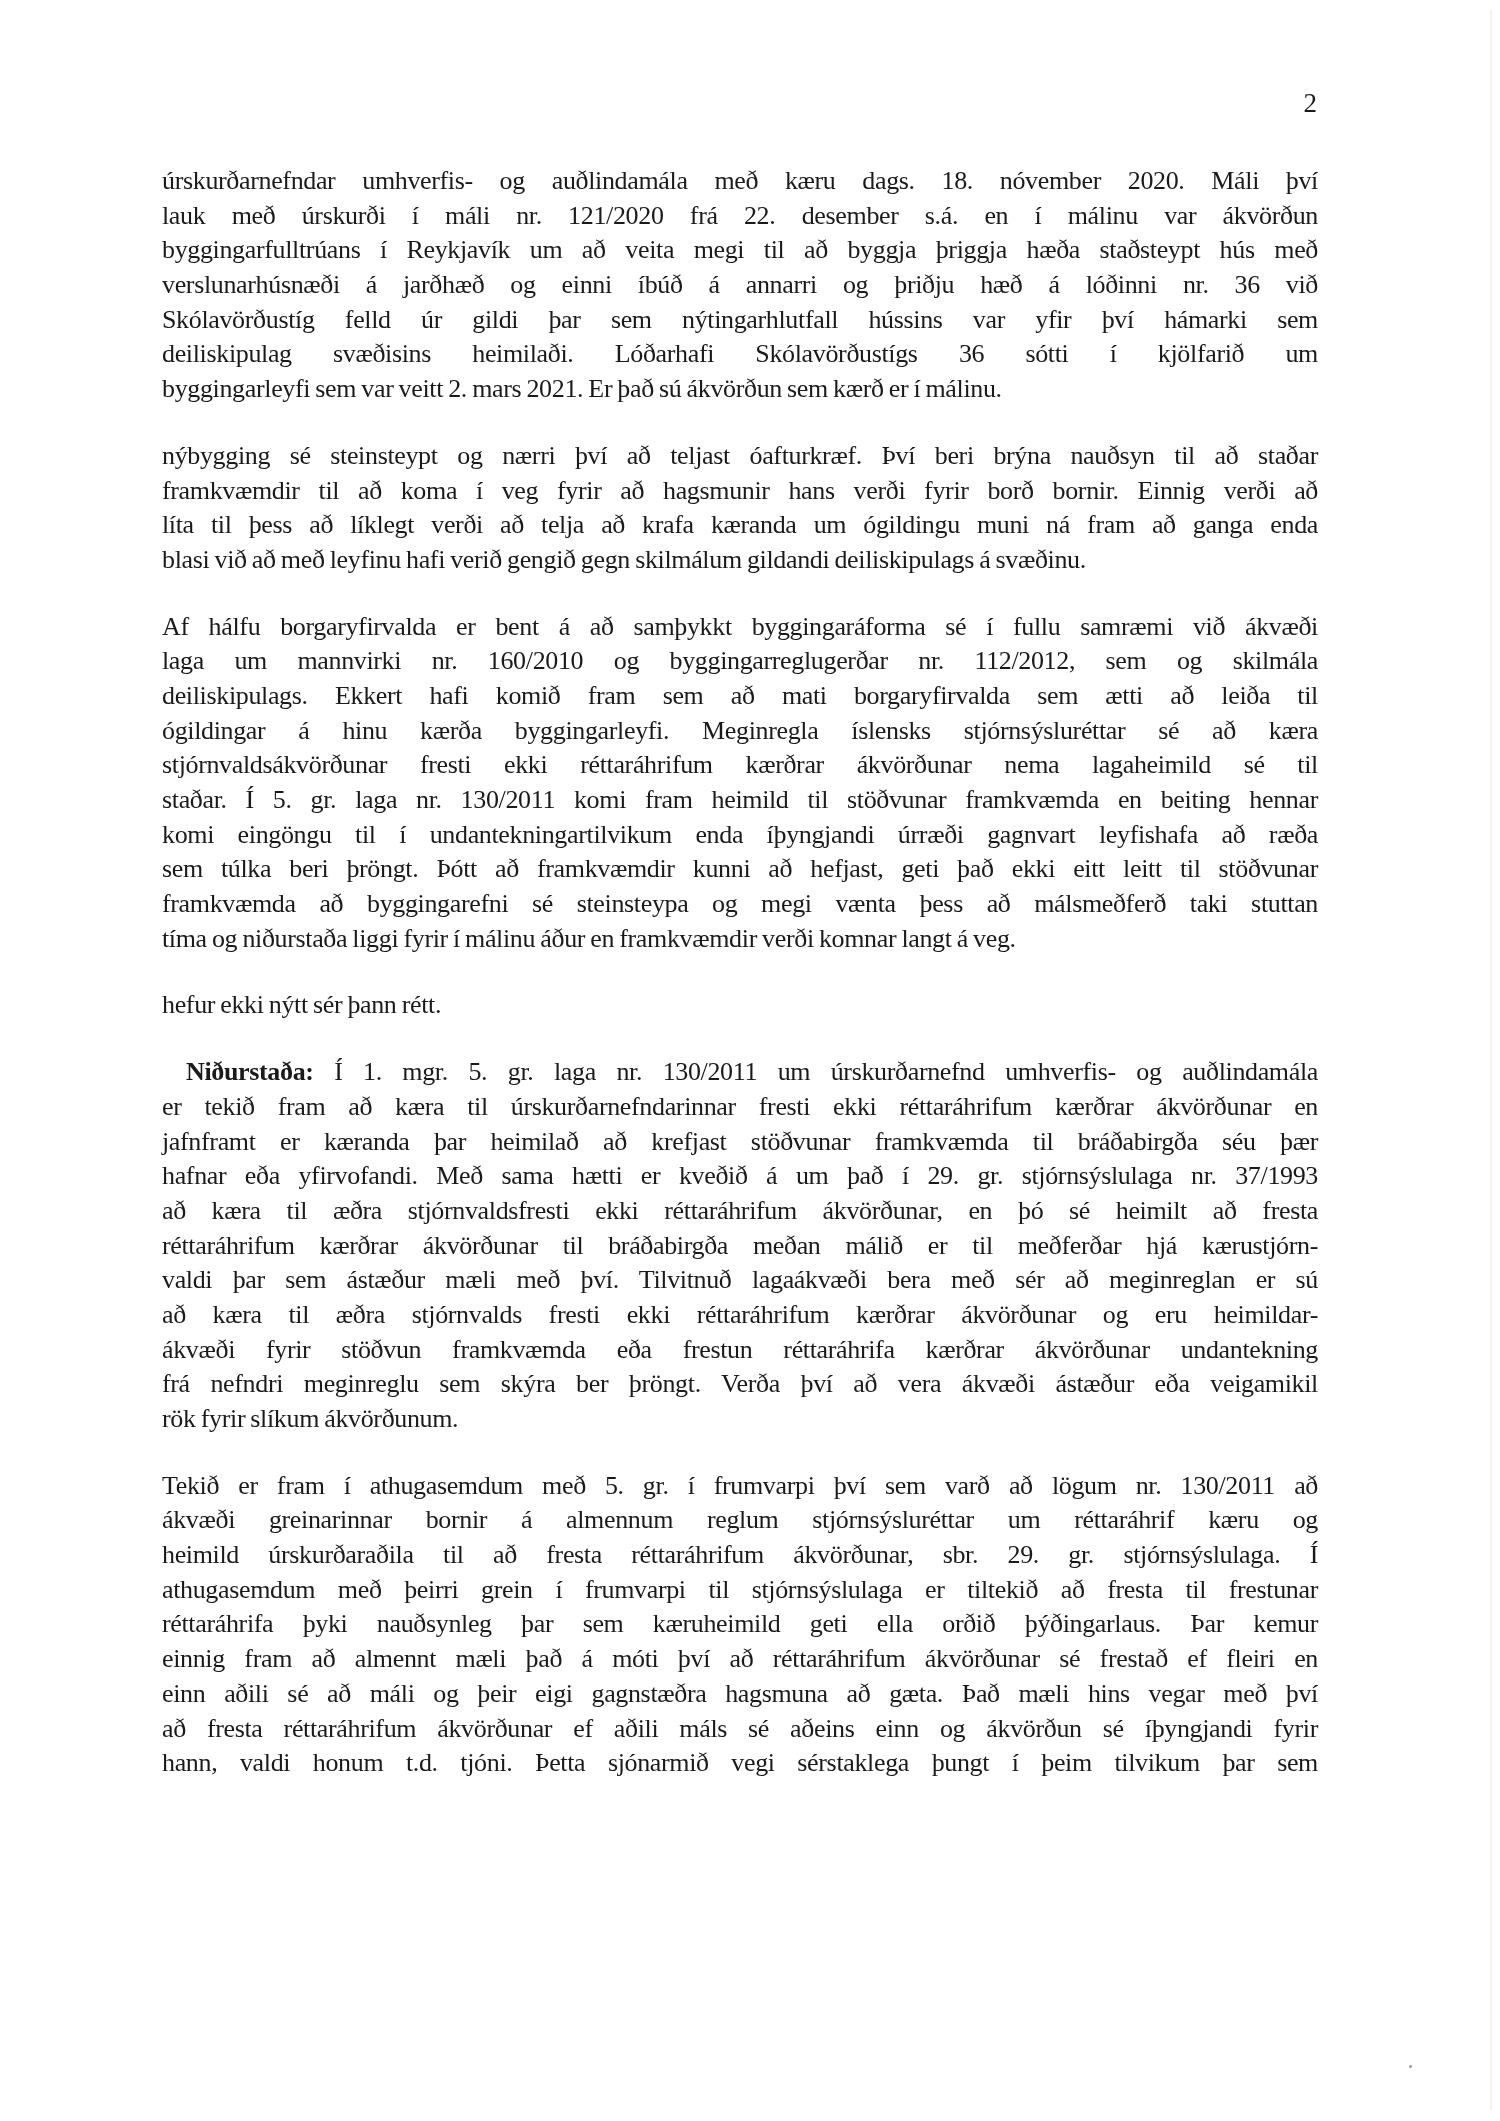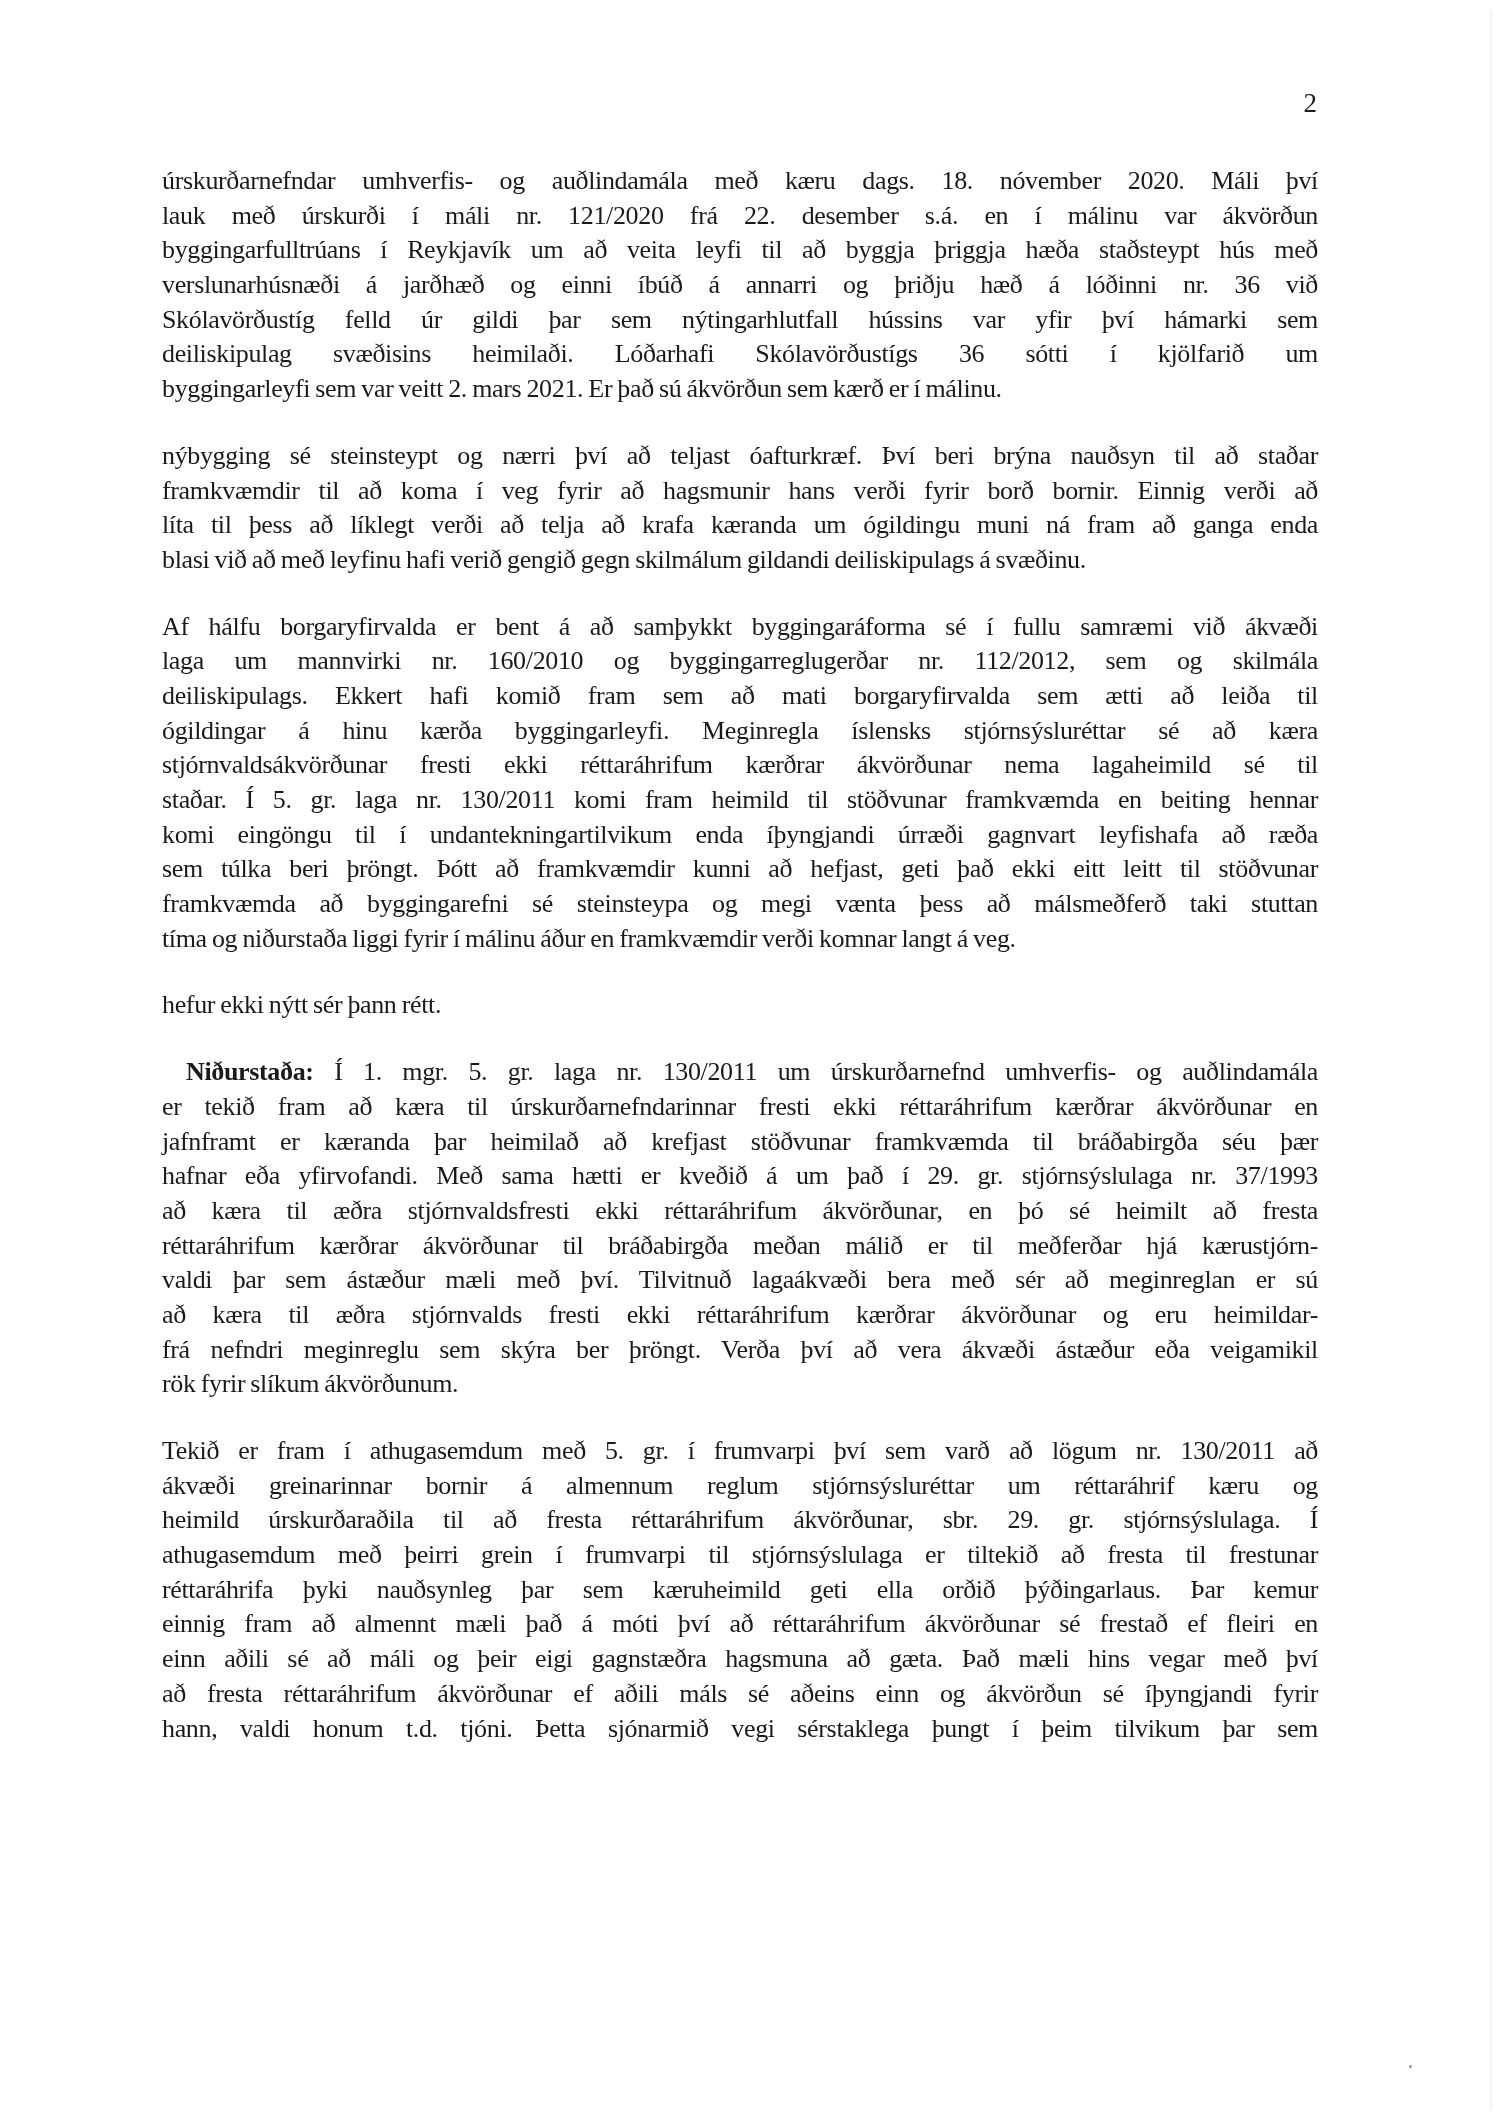--- a/index.html
+++ b/index.html
@@ -74,21 +74,21 @@
 <body>
 
 <div class="scan-edge"></div>
 
 <div class="page-number">2</div>
 
 <div class="body-text" id="body-text">
     <div class="para">
       <span class="line">úrskurðarnefndar umhverfis- og auðlindamála með kæru dags. 18. nóvember 2020. Máli því</span>
       <span class="line">lauk með úrskurði í máli nr. 121/2020 frá 22. desember s.á. en í málinu var ákvörðun</span>
-      <span class="line">byggingarfulltrúans í Reykjavík um að veita leyfi til að byggja þriggja hæða staðsteypt hús með</span>
+      <span class="line">byggingarfulltrúans í Reykjavík um að veita megi til að byggja þriggja hæða staðsteypt hús með</span>
       <span class="line">verslunarhúsnæði á jarðhæð og einni íbúð á annarri og þriðju hæð á lóðinni nr. 36 við</span>
       <span class="line">Skólavörðustíg felld úr gildi þar sem nýtingarhlutfall hússins var yfir því hámarki sem</span>
       <span class="line">deiliskipulag svæðisins heimilaði. Lóðarhafi Skólavörðustígs 36 sótti í kjölfarið um</span>
       <span class="line last">byggingarleyfi sem var veitt 2. mars 2021. Er það sú ákvörðun sem kærð er í málinu.</span>
     </div>
     <div class="para">
       <span class="line">nýbygging sé steinsteypt og nærri því að teljast óafturkræf. Því beri brýna nauðsyn til að staðar</span>
       <span class="line">framkvæmdir til að koma í veg fyrir að hagsmunir hans verði fyrir borð bornir. Einnig verði að</span>
       <span class="line">líta til þess að líklegt verði að telja að krafa kæranda um ógildingu muni ná fram að ganga enda</span>
       <span class="line last">blasi við að með leyfinu hafi verið gengið gegn skilmálum gildandi deiliskipulags á svæðinu.</span>
@@ -110,20 +110,21 @@
     </div>
     <div class="para">
       <span class="line"><span class="lead-bold">Niðurstaða:</span><span> Í 1. mgr. 5. gr. laga nr. 130/2011 um úrskurðarnefnd umhverfis- og auðlindamála</span></span>
       <span class="line">er tekið fram að kæra til úrskurðarnefndarinnar fresti ekki réttaráhrifum kærðrar ákvörðunar en</span>
       <span class="line">jafnframt er kæranda þar heimilað að krefjast stöðvunar framkvæmda til bráðabirgða séu þær</span>
       <span class="line">hafnar eða yfirvofandi. Með sama hætti er kveðið á um það í 29. gr. stjórnsýslulaga nr. 37/1993</span>
       <span class="line">að kæra til æðra stjórnvaldsfresti ekki réttaráhrifum ákvörðunar, en þó sé heimilt að fresta</span>
       <span class="line">réttaráhrifum kærðrar ákvörðunar til bráðabirgða meðan málið er til meðferðar hjá kærustjórn-</span>
       <span class="line">valdi þar sem ástæður mæli með því. Tilvitnuð lagaákvæði bera með sér að meginreglan er sú</span>
       <span class="line">að kæra til æðra stjórnvalds fresti ekki réttaráhrifum kærðrar ákvörðunar og eru heimildar-</span>
+      <span class="line">ákvæði fyrir stöðvun framkvæmda eða frestun réttaráhrifa kærðrar ákvörðunar undantekning</span>
       <span class="line">frá nefndri meginreglu sem skýra ber þröngt. Verða því að vera ákvæði ástæður eða veigamikil</span>
       <span class="line last">rök fyrir slíkum ákvörðunum.</span>
     </div>
     <div class="para">
       <span class="line">Tekið er fram í athugasemdum með 5. gr. í frumvarpi því sem varð að lögum nr. 130/2011 að</span>
       <span class="line">ákvæði greinarinnar bornir á almennum reglum stjórnsýsluréttar um réttaráhrif kæru og</span>
       <span class="line">heimild úrskurðaraðila til að fresta réttaráhrifum ákvörðunar, sbr. 29. gr. stjórnsýslulaga. Í</span>
       <span class="line">athugasemdum með þeirri grein í frumvarpi til stjórnsýslulaga er tiltekið að fresta til frestunar</span>
       <span class="line">réttaráhrifa þyki nauðsynleg þar sem kæruheimild geti ella orðið þýðingarlaus. Þar kemur</span>
       <span class="line">einnig fram að almennt mæli það á móti því að réttaráhrifum ákvörðunar sé frestað ef fleiri en</span>

